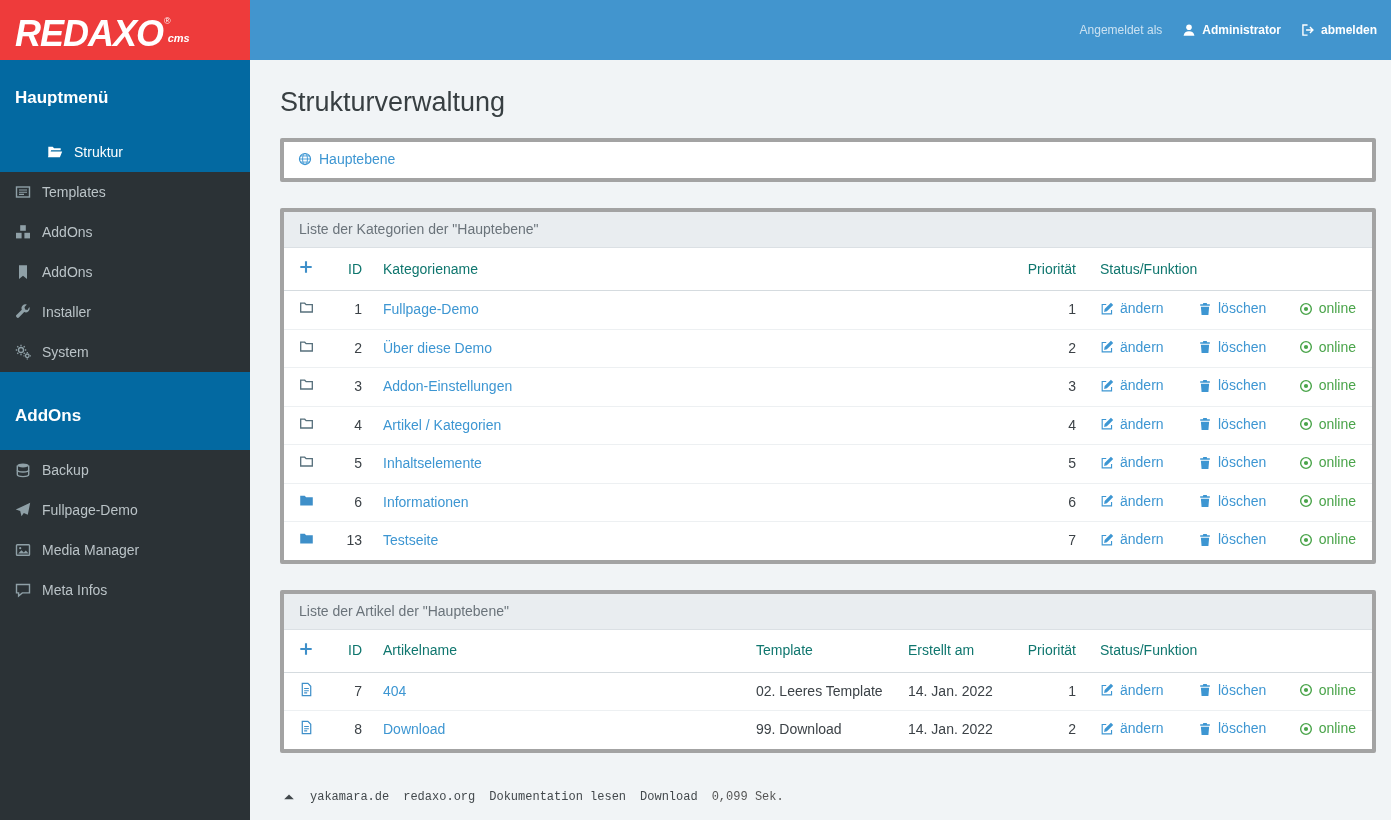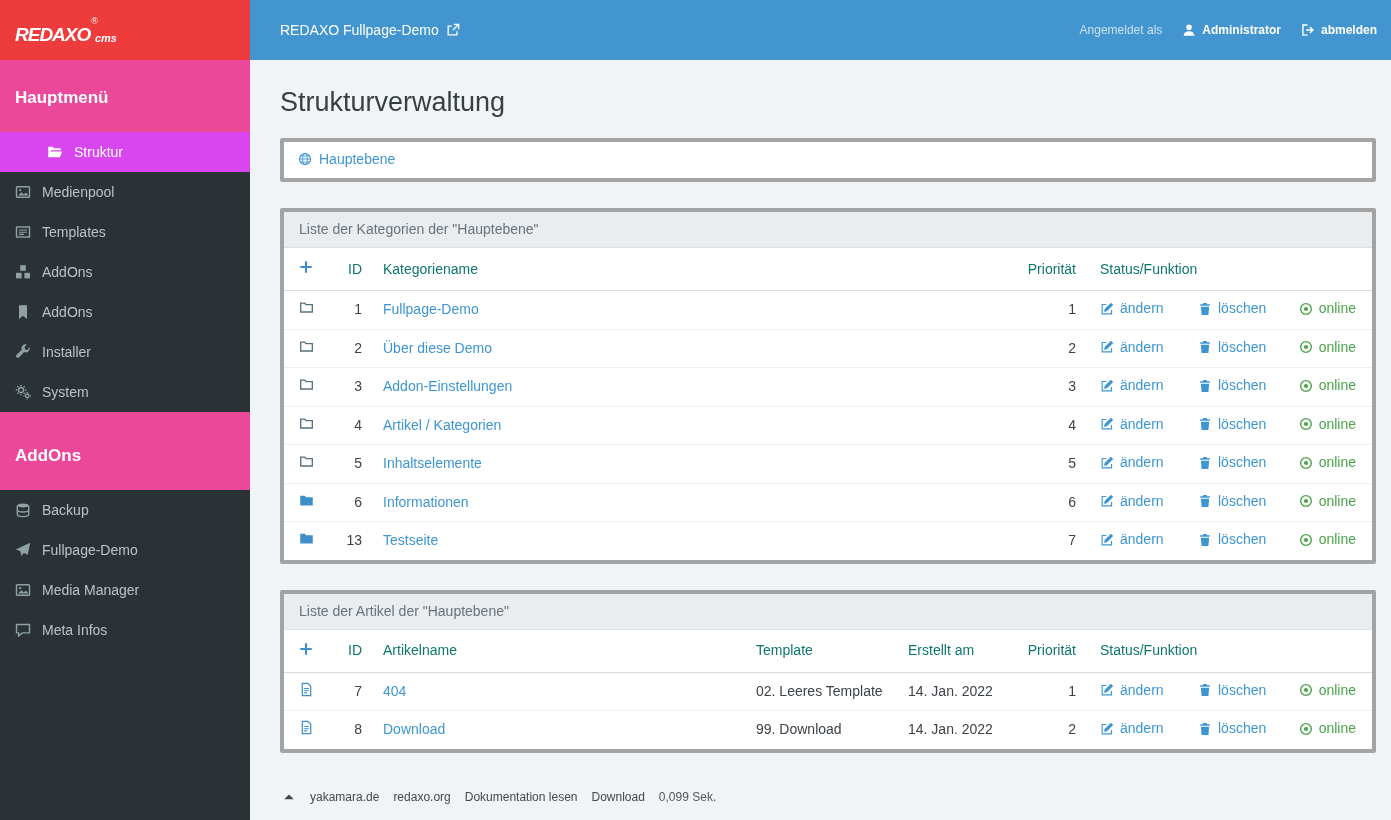--- a/index.html
+++ b/index.html
@@ -21,21 +21,21 @@
     color: #fff;
   }
   .logo {
     width: 250px; flex: none;
     background: #ee3b3b;
     display: flex; align-items: center;
     padding-left: 15px;
     cursor: pointer;
   }
   .logo-main {
-    font-size: 19px; font-weight: bold; font-style: italic;
+    font-size: 36px; font-weight: bold; font-style: italic;
     letter-spacing: -1px; color: #fff; line-height: 1; margin-top: 8px;
   }
   .logo-reg { font-size: 9px; vertical-align: top; position: relative; top: -9px; left: 1px; }
   .logo-sub {
     font-size: 11px; font-weight: bold; font-style: italic;
     position: relative; top: 8px; left: -2px;
   }
   .topbar-site { display: flex; align-items: center; padding-left: 30px; }
   .site-link {
     color: #fff; text-decoration: none; font-size: 14px;
@@ -50,33 +50,33 @@
     color: #fff; font-weight: bold; text-decoration: none;
     display: inline-flex; align-items: center; gap: 6px; cursor: pointer;
   }
 
   
   .content { display: flex; flex: 1; min-height: 0; }
 
   
   .sidebar { width: 250px; flex: none; background: #2b3236; overflow: hidden; }
   .nav-header {
-    background: #ec4899; color: #fff;
+    background: #0369a1; color: #fff;
     font-size: 17px; font-weight: bold;
     padding: 28px 15px 24px 15px;
   }
   .nav-header.second { padding-top: 34px; }
   .nav-item {
     display: flex; align-items: center; gap: 11px;
     height: 40px; padding: 0 15px;
     color: #bac3c7; text-decoration: none; font-size: 14px;
     cursor: pointer;
   }
   .nav-item .ic { width: 16px; height: 16px; color: #8fa0a7; flex: none; }
-  .nav-item.active { background: #d946ef; color: #fff; padding-left: 47px; }
+  .nav-item.active { background: #0369a1; color: #fff; padding-left: 47px; }
   .nav-item.active .ic { color: #fff; }
 
   
   .main {
     flex: 1; min-width: 0;
     background: #f1f4f6;
     padding: 0 15px 12px 30px;
     display: flex; flex-direction: column;
     overflow: hidden;
   }
@@ -121,50 +121,39 @@
   .row-icon { width: 15px; height: 15px; display: inline-block; }
   .icon-folder { color: #57707c; }
   .icon-folder-filled { color: #3e8fc9; }
   .icon-file { color: #3e8fc9; }
   .icon-plus { color: #3e8fc9; width: 14px; height: 14px; display: inline-block; cursor: pointer; }
 
   
   .footer {
     margin-top: auto;
     display: flex; align-items: center; gap: 14px;
-    font-size: 12px; color: #4a5054; padding: 10px 0 4px 2px;
+    font-size: 12px; color: #4a5054; padding: 10px 0 4px 2px; font-family: Liberation Mono, monospace;
   }
   .f-link { color: #42484c; text-decoration: none; cursor: pointer; display: inline-flex; align-items: center; }
   .f-time { color: #555; }
 
   
   .ic { display: inline-block; width: 14px; height: 14px; }
   .ic svg, .row-icon svg, .icon-plus svg { display: block; width: 100%; height: 100%; }
 </style>
 </head>
 <body>
 
 <div class="app">
 
   <header class="topbar">
     <div class="logo">
       <span class="logo-main">REDAXO</span>
       <span class="logo-reg">®</span>
       <span class="logo-sub">cms</span>
-    </div>
-    <div class="topbar-site">
-      <a class="site-link">
-        <span>REDAXO Fullpage-Demo</span>
-        <span class="ic">
-            <svg viewBox="0 0 16 16" fill="currentColor" aria-hidden="true">
-              <path d="M6.5 3.5h-4v10h10v-4" fill="none" stroke="currentColor" stroke-width="1.5"></path>
-              <path d="M9 1.5h5.5V7M14.2 1.8L8 8" fill="none" stroke="currentColor" stroke-width="1.5"></path>
-            </svg>
-          </span>
-      </a>
     </div>
     <div class="topbar-right">
       <span class="muted">Angemeldet als</span>
       <a class="top-link">
         <span class="ic">
             <svg viewBox="0 0 16 16" fill="currentColor" aria-hidden="true">
               <circle cx="8" cy="4.8" r="3.2"></circle>
               <path d="M1.8 14.6c.4-3.4 3-5.1 6.2-5.1s5.8 1.7 6.2 5.1z"></path>
             </svg>
           </span>
@@ -191,30 +180,20 @@
           <span class="ic">
               <svg viewBox="0 0 16 16" fill="currentColor" aria-hidden="true">
                 <path d="M1.3 2.8h4.4l1.4 1.5h6.6v1.9H4.1L2.1 12h-.8zM3 7.4h12.2l-2.3 5.8H.9z"></path>
               </svg>
             </span>
           <span>Struktur</span>
         </a>
         <a class="nav-item">
           <span class="ic">
               <svg viewBox="0 0 16 16" fill="currentColor" aria-hidden="true">
-                <rect x="1.5" y="2.8" width="13" height="10.4" rx="0.8" fill="none" stroke="currentColor" stroke-width="1.4"></rect>
-                <circle cx="5.2" cy="6.2" r="1.1"></circle>
-                <path d="M3.2 11.6l3.2-3.4 2.4 2.4 2-2 2.8 3z"></path>
-              </svg>
-            </span>
-          <span>Medienpool</span>
-        </a>
-        <a class="nav-item">
-          <span class="ic">
-              <svg viewBox="0 0 16 16" fill="currentColor" aria-hidden="true">
                 <rect x="1.5" y="3" width="13" height="10" fill="none" stroke="currentColor" stroke-width="1.4"></rect>
                 <path d="M4 6h8M4 8.2h8M4 10.4h5" stroke="currentColor" stroke-width="1.1" fill="none"></path>
               </svg>
             </span>
           <span>Templates</span>
         </a>
         <a class="nav-item">
           <span class="ic">
               <svg viewBox="0 0 16 16" fill="currentColor" aria-hidden="true">
                 <rect x="5.2" y="1.2" width="5.6" height="5.6"></rect>

